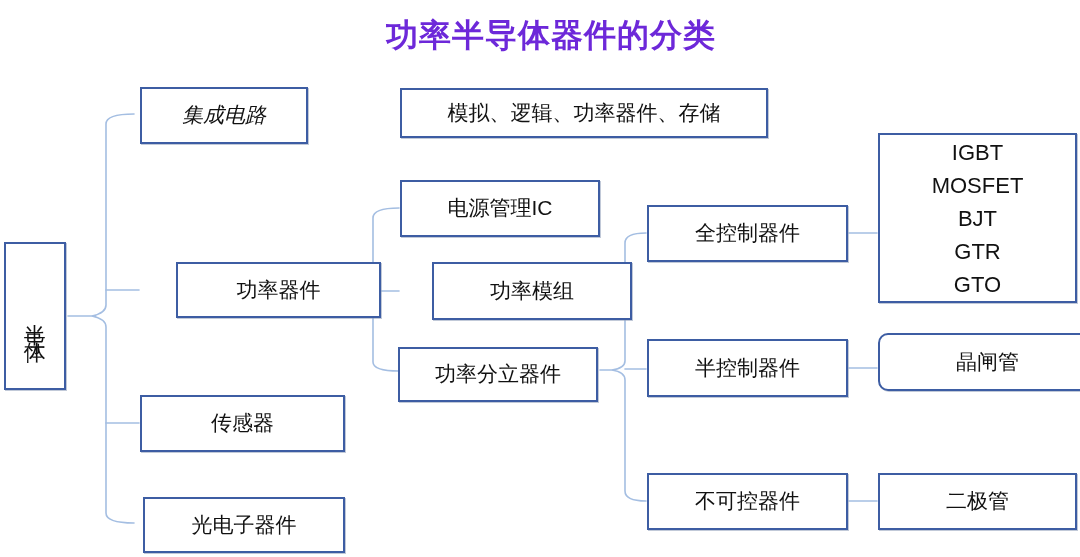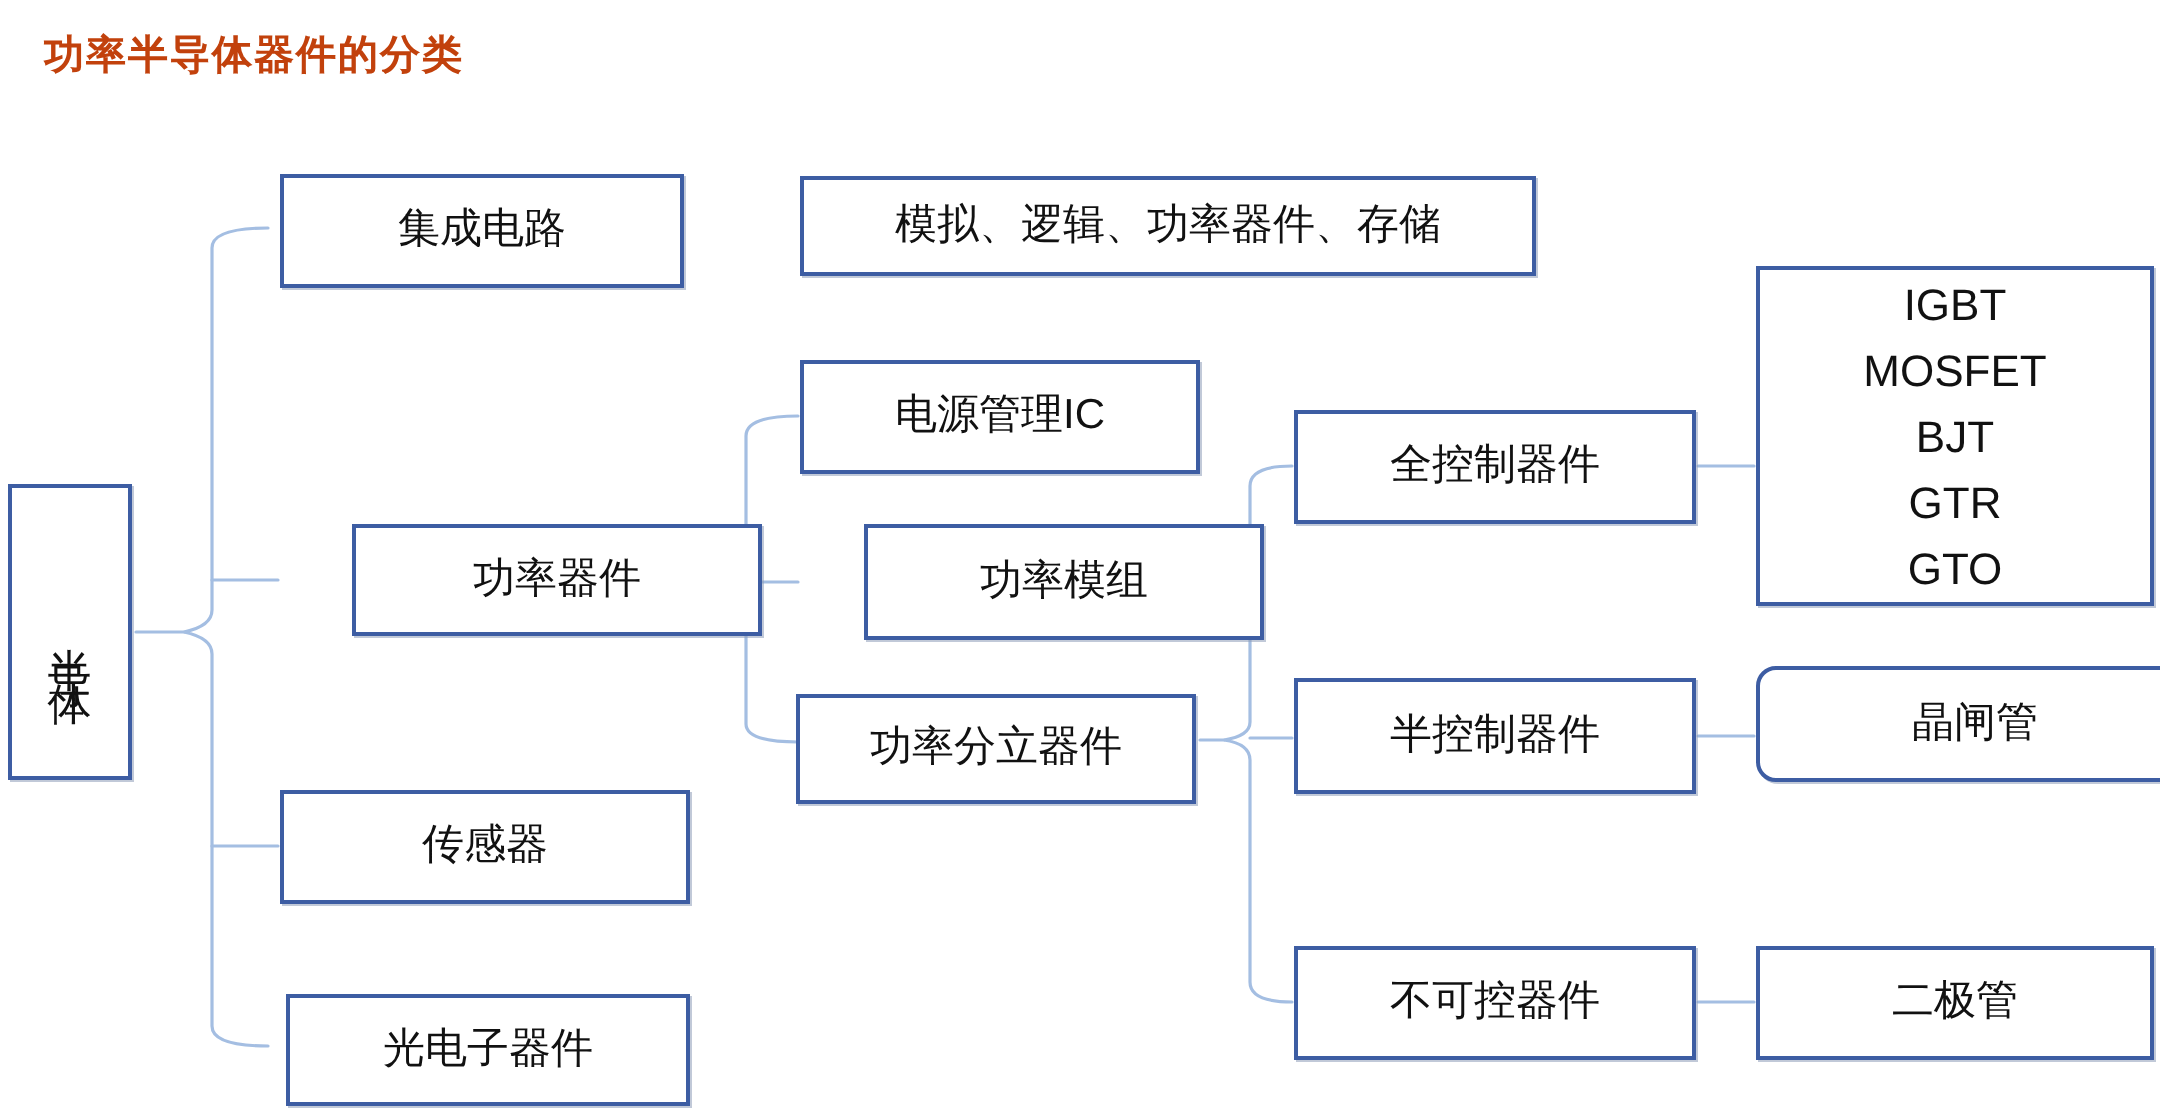--- a/index.html
+++ b/index.html
@@ -10,25 +10,26 @@
     background: #ffffff;
     font-family: "Liberation Sans", sans-serif;
     overflow: hidden;
     color: var(--text, #111111);
   }
   .diagram-title {
     position: absolute;
     top: 14px;
     left: 0;
     width: 100%;
+    text-align: center;
     text-indent: 22px;
-    font-size: 20px;
+    font-size: 32px;
     font-weight: 700;
     letter-spacing: 1px;
-    color: #c2410c;
+    color: #6d28d9;
   }
   .node {
     position: absolute;
     box-sizing: border-box;
     background: #ffffff;
     border: 2px solid var(--box-border, #3d5da3);
     box-shadow: 1px 1px 0 rgba(142, 157, 184, 0.55);
     display: flex;
     align-items: center;
     justify-content: center;
@@ -82,21 +83,21 @@
     <path d="M 646 233 Q 625 233 625 243 L 625 361 Q 625 368 612 370 Q 625 372 625 380 L 625 491 Q 625 501 646 501"></path>
     <path d="M 625 369 H 646"></path>
 
     <path d="M 849 233 H 877"></path>
     <path d="M 849 368 H 877"></path>
     <path d="M 849 501 H 877"></path>
   </svg>
 
   <div class="node vertical" style="left:4px; top:242px; width:62px; height:148px;">半导体</div>
 
-  <div class="node" style="left:140px; top:87px; width:202px; height:57px;">集成电路</div>
+  <div class="node" style="left:140px; top:87px; width:168px; height:57px;font-style:italic;">集成电路</div>
   <div class="node" style="left:140px; top:262px; width:205px; height:56px;margin-left:36px;">功率器件</div>
   <div class="node" style="left:140px; top:395px; width:205px; height:57px;">传感器</div>
   <div class="node" style="left:143px; top:497px; width:202px; height:56px;">光电子器件</div>
 
   <div class="node" style="left:400px; top:88px; width:368px; height:50px;">模拟、逻辑、功率器件、存储</div>
 
   <div class="node" style="left:400px; top:180px; width:200px; height:57px;">电源管理IC</div>
   <div class="node" style="left:400px; top:262px; width:200px; height:58px;margin-left:32px;">功率模组</div>
   <div class="node" style="left:398px; top:347px; width:200px; height:55px;">功率分立器件</div>
 

